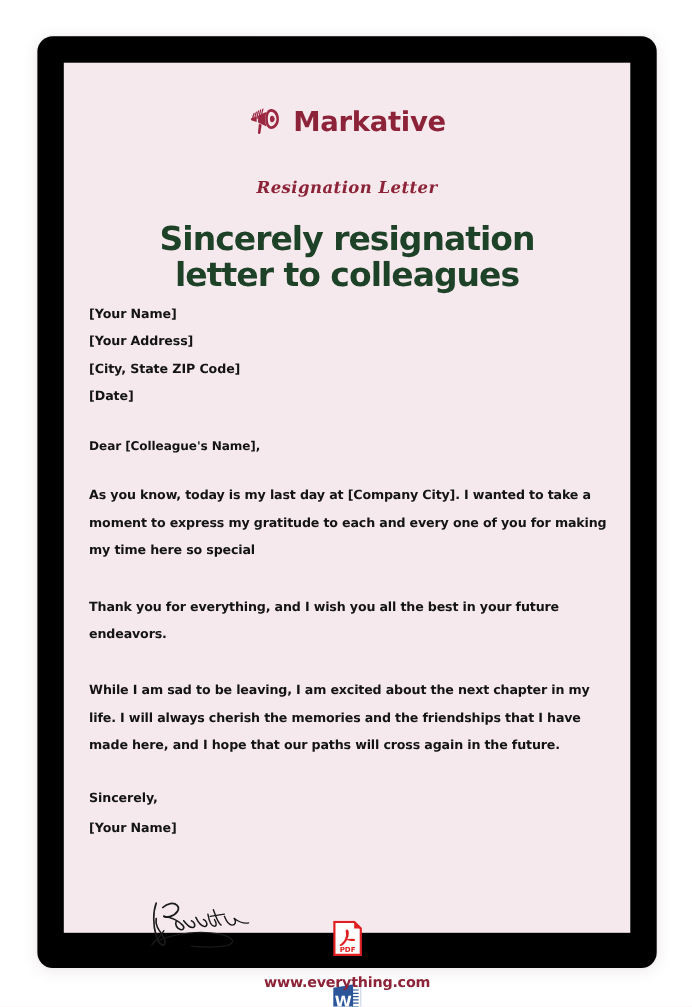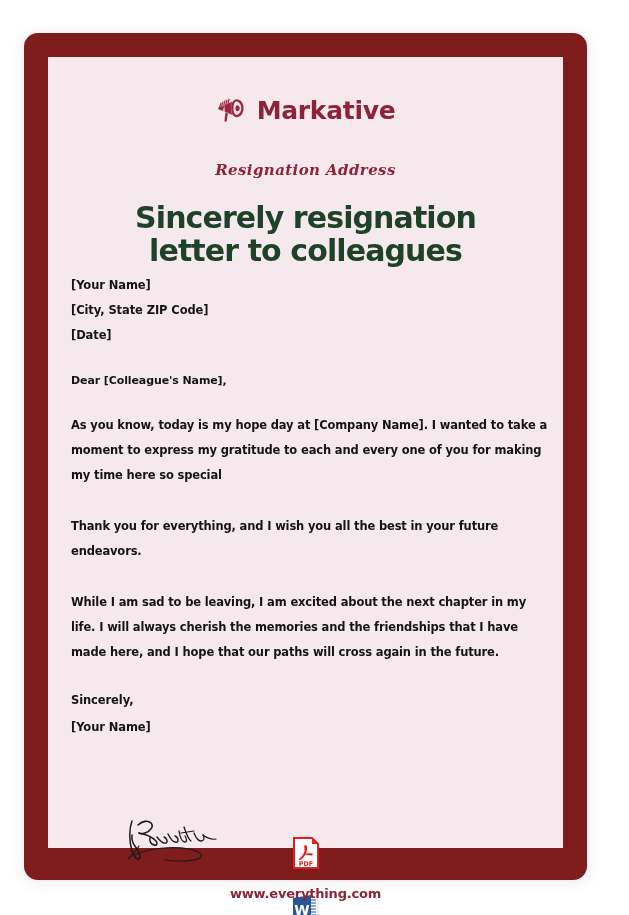--- a/index.html
+++ b/index.html
@@ -18,25 +18,25 @@
   .page-wrap {
     position: relative;
     width: 629px;
     height: 915px;
     background: #ffffff;
     box-sizing: border-box;
   }
 
   .letter-card {
     position: absolute;
-    left: 24px;
+    left: 34px;
     top: 33px;
     width: 563px;
     height: 847px;
-    background: #7f1d1d;
+    background: #000000;
     border-radius: 14px;
     box-shadow: 0 2px 14px rgba(120, 80, 95, 0.13),
                 0 0 2px rgba(120, 80, 95, 0.08);
     box-sizing: border-box;
   }
 
   .letter-inner {
     position: absolute;
     left: 24px;
     top: 24px;
@@ -224,38 +224,39 @@
               <path d="M7.0 7.0 C6.1 9.0 5.7 11.0 5.7 13.0"></path>
               <path d="M9.0 5.9 C8.1 8.2 7.7 10.5 7.7 12.8"></path>
               <path d="M11.0 5.0 C10.1 7.5 9.7 10.1 9.7 12.6"></path>
               <path d="M13.0 4.2 C12.1 7.0 11.7 9.8 11.7 12.5"></path>
             </g>
           </svg>
         </span>
         <span class="brand-name">Markative</span>
       </div>
 
-      <div class="eyebrow">Resignation Address</div>
+      <div class="eyebrow">Resignation Letter</div>
 
       <h1 class="doc-title">
         <span>Sincerely resignation</span><br>
         <span>letter to colleagues</span>
       </h1>
 
       <div class="letter-body">
 
         <div class="addr-block">
           <div class="addr-line">[Your Name]</div>
+          <div class="addr-line">[Your Address]</div>
           <div class="addr-line">[City, State ZIP Code]</div>
           <div class="addr-line">[Date]</div>
         </div>
 
         <div class="salutation">Dear [Colleague's Name],</div>
 
-        <p class="para">As you know, today is my hope day at [Company Name]. I wanted to take a moment to express my gratitude to each and every one of you for making my time here so special</p>
+        <p class="para">As you know, today is my last day at [Company City]. I wanted to take a moment to express my gratitude to each and every one of you for making my time here so special</p>
         <p class="para">Thank you for everything, and I wish you all the best in your future endeavors.</p>
         <p class="para">While I am sad to be leaving, I am excited about the next chapter in my life. I will always cherish the memories and the friendships that I have made here, and I hope that our paths will cross again in the future.</p>
 
         <div class="closing">Sincerely,</div>
         <div class="signer">[Your Name]</div>
       </div>
 
       <div class="signature-wrap">
         <svg viewBox="0 0 105 52" width="105" height="52" aria-hidden="true">
           <g fill="none" stroke="#1a1a1a" stroke-linecap="round" stroke-linejoin="round">

